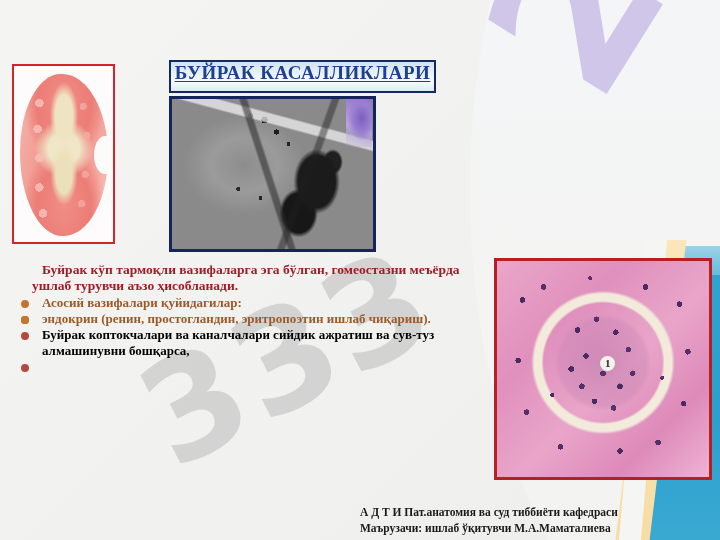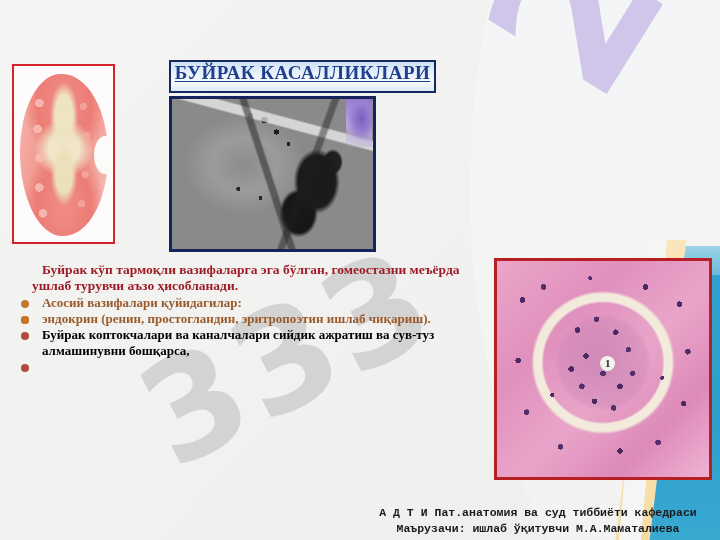--- a/index.html
+++ b/index.html
@@ -361,22 +361,21 @@
   .c-red   { color: #000000; }
   .d-brown { background: #c5762e; }
   .d-red   { background: #b24a40; }
 
   
   .footer {
     position: absolute;
     left: 360px;
     top: 505px;
     width: 356px;
-    text-align: center;
-    font-family: Liberation Mono, monospace;
+    font-family: Liberation Serif, serif;
     font-size: 11.5px;
     font-weight: 700;
     line-height: 1.35;
     color: #1a1a1a;
   }
   .footer div { white-space: nowrap; }
 </style>
 </head>
 <body>
 

